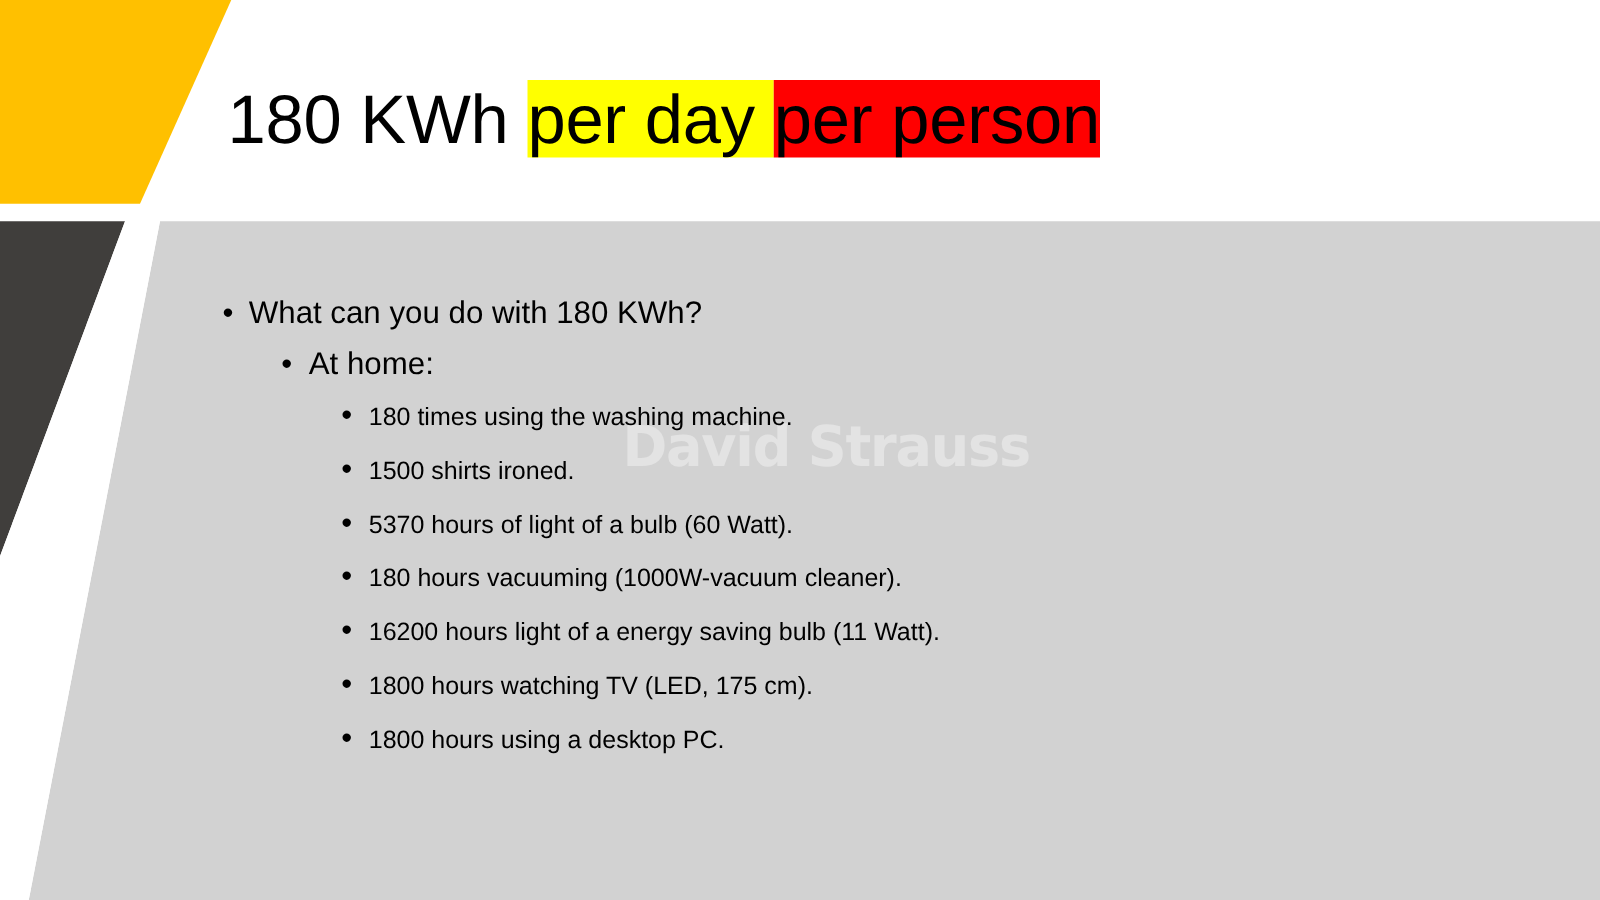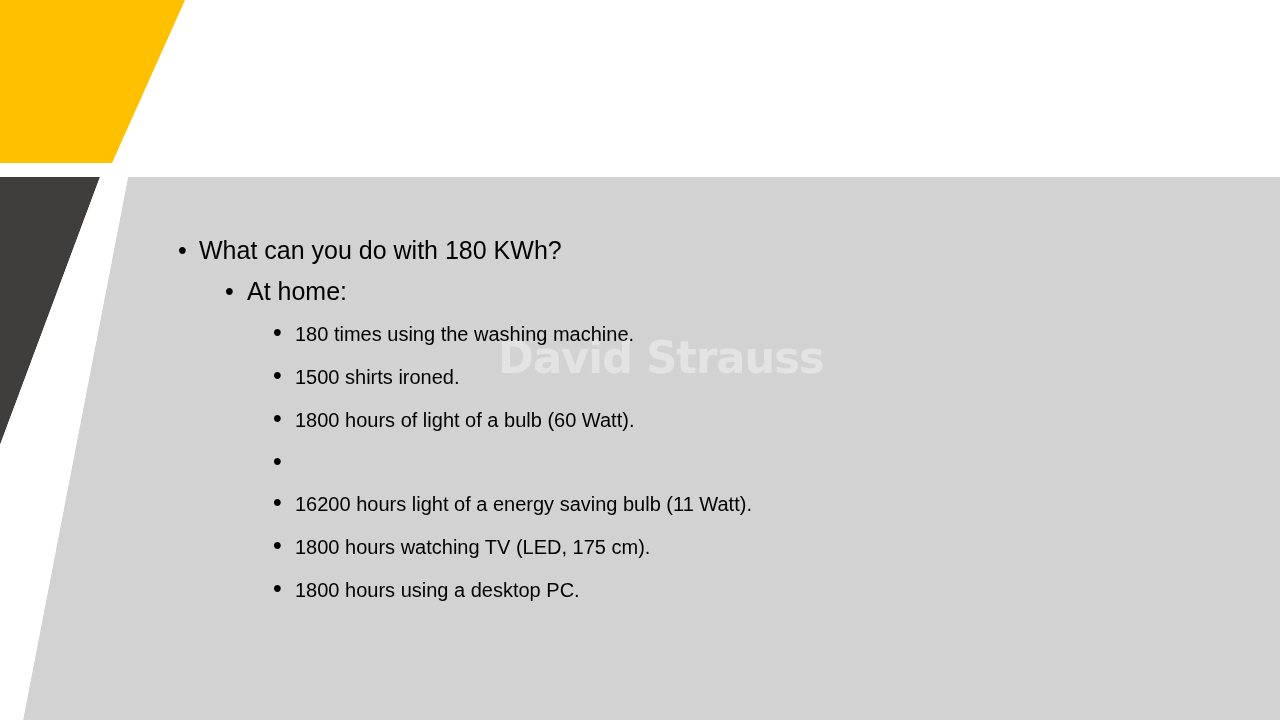--- a/index.html
+++ b/index.html
@@ -108,20 +108,23 @@
 
     <polygon points="0,0 185,0 112,163 0,163" fill="#FFC000"></polygon>
 
     <polygon points="128,177 1280,177 1280,720 23,720" fill="#D2D2D2"></polygon>
 
     <polygon points="0,177 100,177 0,445" fill="#403E3C"></polygon>
 
     <polygon points="100,177 128,177 23,720 0,720 0,445" fill="#FFFFFF"></polygon>
   </svg>
 
+  <div id="title-block">
+    <span class="title-run">180 KWh </span><span class="title-run hl-yellow">per day </span><span class="title-run hl-red">per person</span>
+  </div>
 
   <div id="watermark">David Strauss</div>
 
   <div id="body">
 
     <div class="bullet-row lvl1">
       <span class="bullet-dot">•</span>
       <span class="bullet-text">What can you do with 180 KWh?</span>
     </div>
 
@@ -135,25 +138,26 @@
       <span class="bullet-text">180 times using the washing machine.</span>
     </div>
 
     <div class="bullet-row lvl3">
       <span class="bullet-dot">•</span>
       <span class="bullet-text">1500 shirts ironed.</span>
     </div>
 
     <div class="bullet-row lvl3">
       <span class="bullet-dot">•</span>
-      <span class="bullet-text">1800 hours of light of a bulb (60 Watt).</span>
+      <span class="bullet-text">5370 hours of light of a bulb (60 Watt).</span>
     </div>
 
     <div class="bullet-row lvl3">
       <span class="bullet-dot">•</span>
+      <span class="bullet-text">180 hours vacuuming (1000W-vacuum cleaner).</span>
     </div>
 
     <div class="bullet-row lvl3">
       <span class="bullet-dot">•</span>
       <span class="bullet-text">16200 hours light of a energy saving bulb (11 Watt).</span>
     </div>
 
     <div class="bullet-row lvl3">
       <span class="bullet-dot">•</span>
       <span class="bullet-text">1800 hours watching TV (LED, 175 cm).</span>

